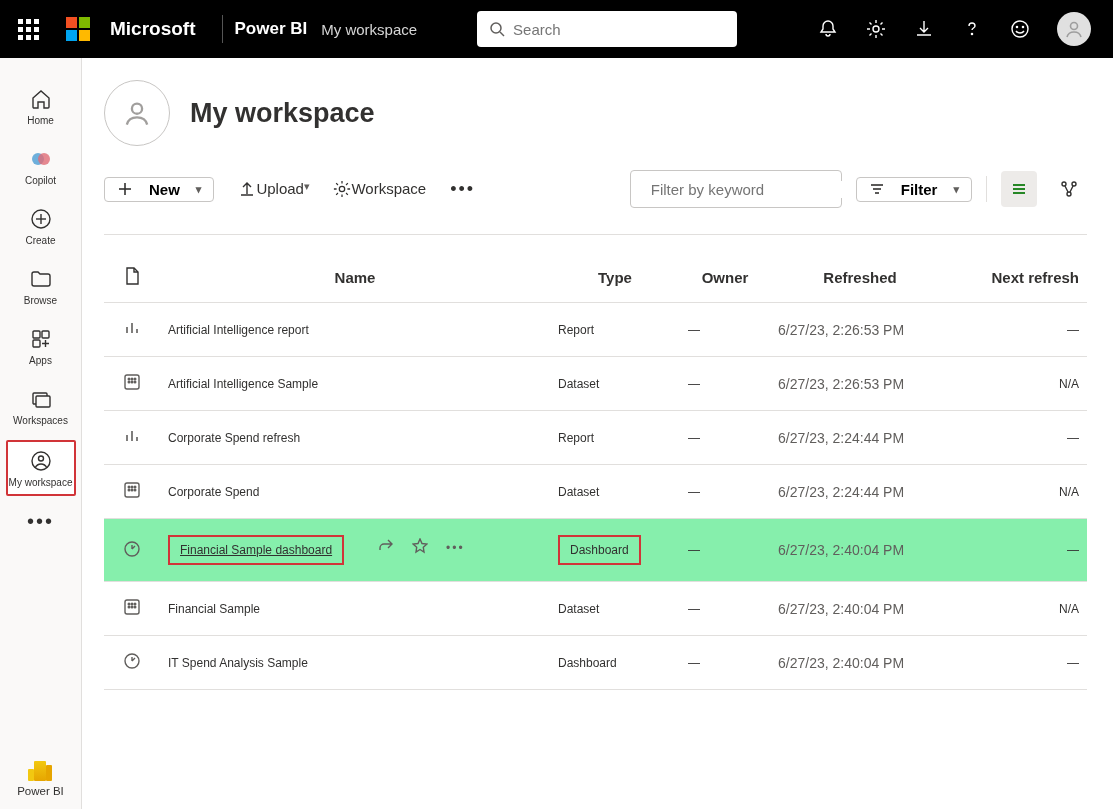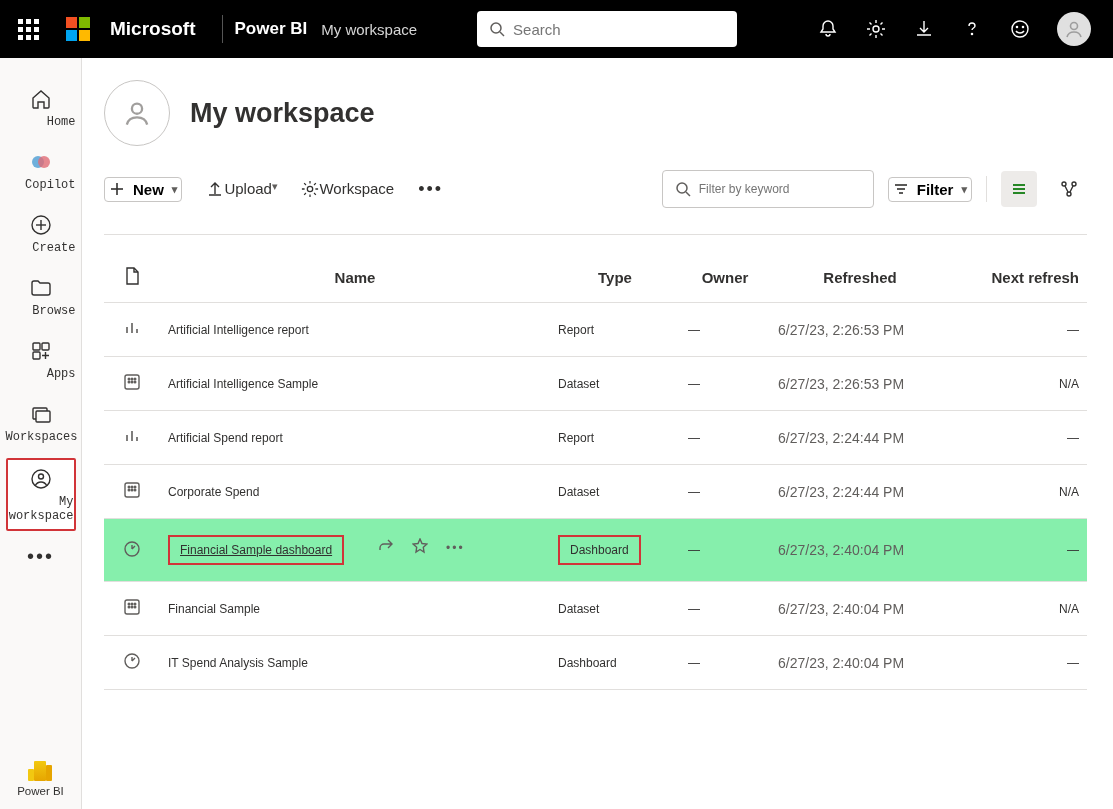--- a/index.html
+++ b/index.html
@@ -17,40 +17,40 @@
 .brand { font-size: 17px; font-weight: 600; margin-right: 14px; }
 .breadcrumb-top { font-size: 15px; color: #d6d6d6; }
 .searchbox { margin-left: 60px; background: #fff; border-radius: 4px; height: 36px; width: 260px; display: flex; align-items: center; padding: 0 12px; gap: 8px; }
 .searchbox input { border: none; outline: none; font-size: 15px; flex: 1; }
 .top-icons { margin-left: auto; display: flex; align-items: center; gap: 26px; padding-right: 12px; }
 .top-icon { width: 22px; height: 22px; display: flex; align-items: center; justify-content: center; cursor: pointer; }
 .avatar-circle { width: 34px; height: 34px; border-radius: 50%; background: #e0e0e0; display: flex; align-items: center; justify-content: center; }
 
 .shell { display: flex; height: calc(809px - 58px); }
 .sidebar { width: 82px; border-right: 1px solid #e1dfdd; display: flex; flex-direction: column; align-items: center; padding-top: 22px; gap: 8px; background:#faf9f8; }
-.sb-item { width: 70px; text-align: right; padding: 6px 0; font-size: 12px; cursor: pointer; color:#323130; border-radius:2px;font-family:Liberation Mono, monospace; }
+.sb-item { width: 70px; text-align: center; padding: 6px 0; font-size: 10px; cursor: pointer; color:#323130; border-radius:2px; }
 .sb-item.sel { background: #fff; border: 2.5px solid #d13438; }
 .sb-item .sb-ic { height: 26px; display:flex; align-items:center; justify-content:center; margin-bottom:3px; }
 .sb-more { margin-top: 6px; font-size:20px; letter-spacing:2px; cursor:pointer; }
 .sb-bottom { margin-top: auto; margin-bottom: 12px; text-align:center; font-size:11.5px; }
 .pbi-logo { width:12px; height:20px; background: linear-gradient(180deg,#f2c811 0%,#e6a500 100%); margin: 0 auto 4px; border-radius:1px; position:relative; }
 .pbi-logo::before { content:""; position:absolute; left:-6px; bottom:0; width:6px; height:12px; background:#f2c811; border-radius:1px; }
 .pbi-logo::after { content:""; position:absolute; right:-6px; bottom:0; width:6px; height:16px; background:#e6a500; border-radius:1px; }
 
 .main { flex: 1; overflow-y: auto; padding: 22px 26px 0 22px; }
 .ws-head { display: flex; align-items: center; gap: 20px; margin-bottom: 24px; }
 .ws-avatar { width: 66px; height: 66px; border-radius: 50%; border: 1px solid #c8c6c4; display:flex; align-items:center; justify-content:center; }
 .ws-title { font-size: 27px; font-weight: 600; }
 
 .toolbar { display: flex; align-items: center; gap: 24px; }
-.btn { display: inline-flex; align-items: center; gap: 8px; height: 25px; padding: 0 4px; border: 1px solid #c8c6c4; background: #fff; border-radius: 4px; cursor: pointer; font-size: 15px; font-weight:600; }
+.btn { display: inline-flex; align-items: center; gap: 16px; height: 25px; padding: 0 12px; border: 1px solid #c8c6c4; background: #fff; border-radius: 4px; cursor: pointer; font-size: 15px; font-weight:600; }
 .tb-link { display: inline-flex; font-size: 15px; cursor: pointer; }
 .tb-right { margin-left: auto; display:flex; align-items:center; gap:14px; }
 .filter-input { border:1px solid #c8c6c4; border-radius:4px; height:38px; width:212px; display:flex; align-items:center; padding:0 12px; gap:8px; }
-.filter-input input { border:none; outline:none; font-size:12px; flex:1; }
+.filter-input input { border:none; outline:none; font-size:15px; flex:1; }
 .view-toggle { width:36px; height:36px; background:#edebe9; border-radius:4px; display:flex; align-items:center; justify-content:center; cursor:pointer; }
 .lineage { width:36px; height:36px; display:flex; align-items:center; justify-content:center; cursor:pointer; }
 hr.div { border:none; border-top:1px solid #e1dfdd; margin-top:26px; }
 
 table.grid { width: 100%; border-collapse: collapse; margin-top: 18px; }
 table.grid th { text-align:center; font-size:15px; font-weight:600; padding: 14px 8px; border-bottom:1px solid #e1dfdd; }
 table.grid td { padding: 16px 8px; border-bottom:1px solid #e1dfdd; font-size:12px; vertical-align:middle; }
 table.grid td.icon-cell { width:50px; text-align:center; }
 tr.hl { background:#86efac; }
 .cell-name { display:inline-flex; align-items:center; }
@@ -325,21 +325,21 @@
             <td>—</td>
             <td style="color:#605e5c;font-size:14px;">6/27/23, 2:26:53 PM</td>
             <td style="text-align:right;">N/A</td>
           </tr>
           <tr>
             <td class="icon-cell"><span><svg width="18" height="18" viewBox="0 0 18 18" fill="none" stroke="#605e5c" stroke-width="1.6">
                   <line x1="4" y1="14" x2="4" y2="8"></line>
                   <line x1="9" y1="14" x2="9" y2="4"></line>
                   <line x1="14" y1="14" x2="14" y2="10"></line>
                 </svg></span></td>
-            <td><span class="cell-name">Artificial Spend report</span></td>
+            <td><span class="cell-name">Corporate Spend refresh</span></td>
             <td><span>Report</span></td>
             <td>—</td>
             <td style="color:#605e5c;font-size:14px;">6/27/23, 2:24:44 PM</td>
             <td style="text-align:right;">—</td>
           </tr>
           <tr>
             <td class="icon-cell"><span><svg width="18" height="18" viewBox="0 0 18 18" fill="none" stroke="#605e5c" stroke-width="1.4">
                   <rect x="2" y="2" width="14" height="14" rx="2"></rect>
                   <circle cx="6" cy="6" r="0.8" fill="#605e5c"></circle>
                   <circle cx="9" cy="6" r="0.8" fill="#605e5c"></circle>

